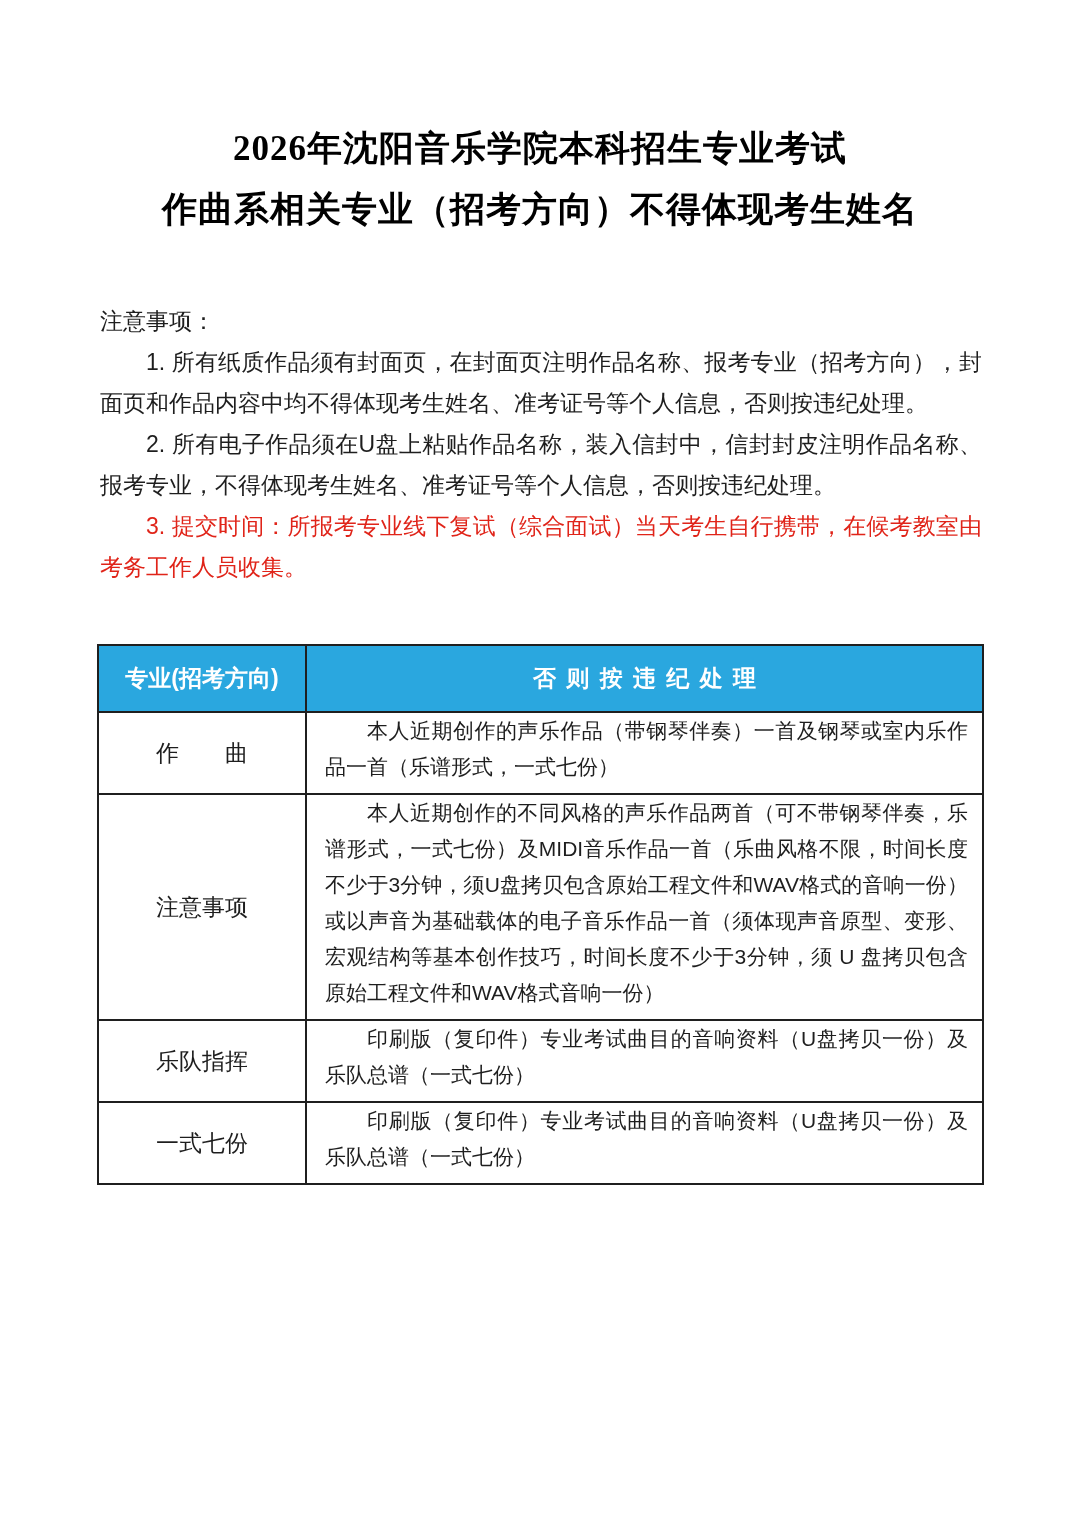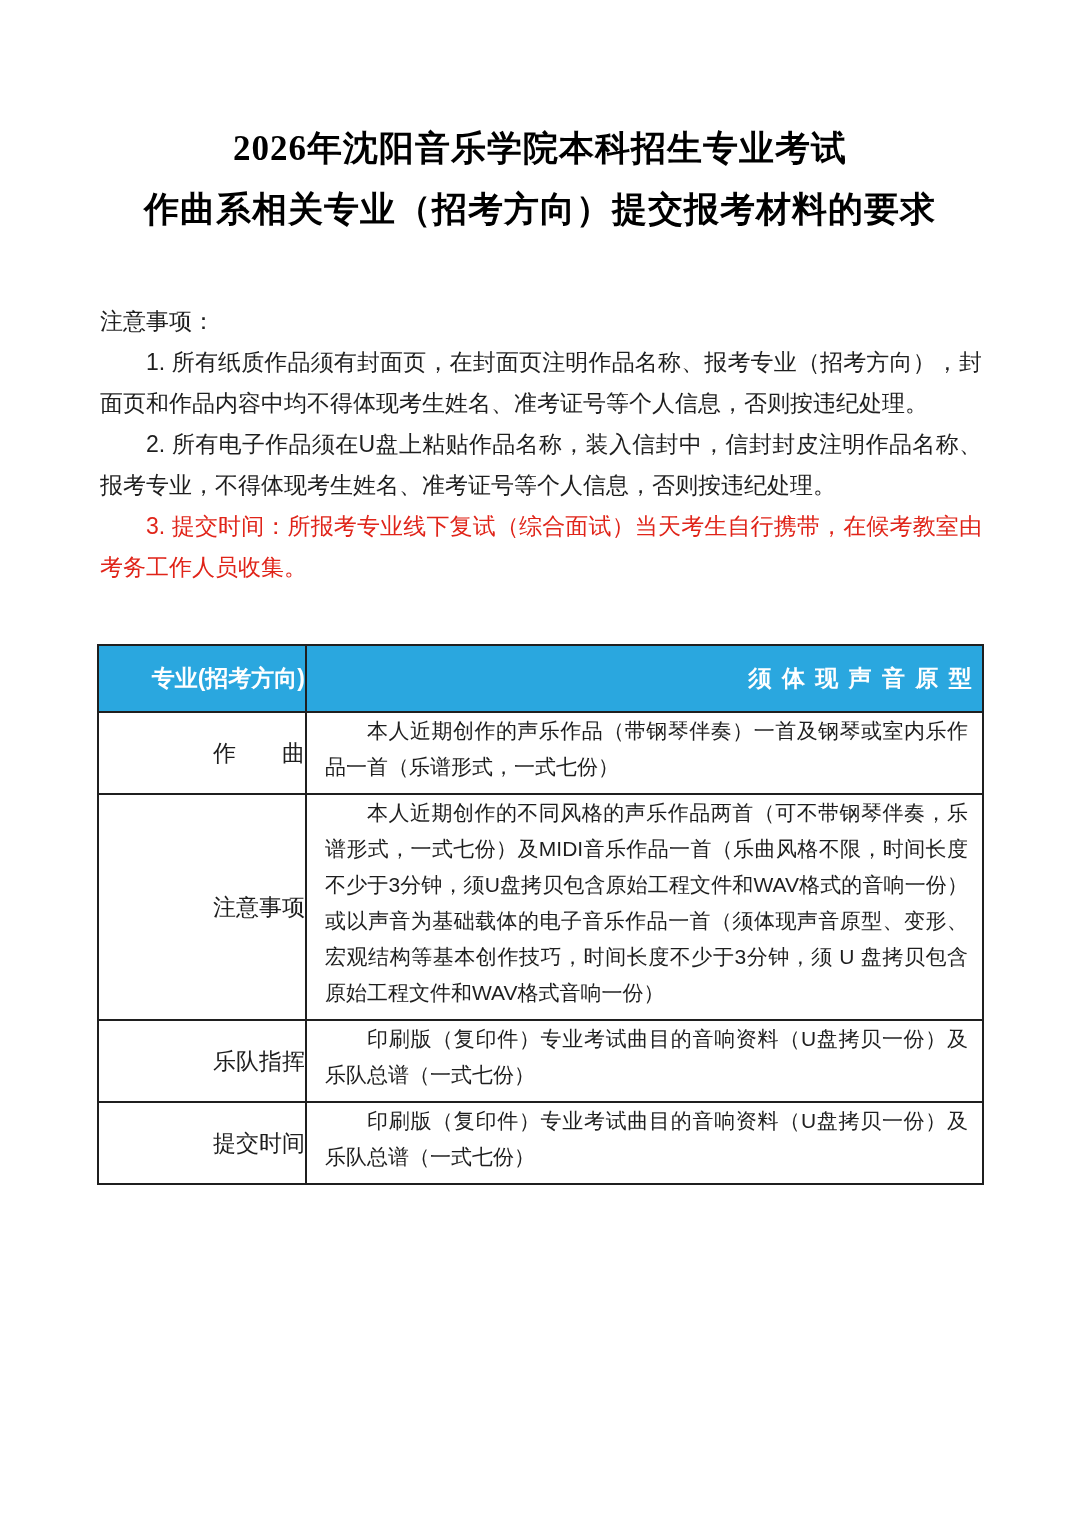--- a/index.html
+++ b/index.html
@@ -64,86 +64,86 @@
     border: 2px solid var(--border);
   }
   col.c-major { width: 208px; }
   col.c-desc  { width: 677px; }
   thead tr { height: 67px; }
   th {
     background: var(--header-bg);
     color: var(--header-text);
     font-size: 23px;
     font-weight: bold;
-    text-align: right;
+    text-align: center;
     vertical-align: middle;
     margin-left: 16px;
   }
   th.th-desc { letter-spacing: 0.45em; text-indent: 0.45em; }
   tbody tr:nth-child(1) { height: 64px; }
   tbody tr:nth-child(2) { height: 186px; }
   tbody tr:nth-child(3) { height: 73px; }
   tbody tr:nth-child(4) { height: 75px; }
   td.major {
     font-size: 23px;
-    text-align: right;
+    text-align: center;
     vertical-align: middle;
     background: #ffffff;
   }
   td.desc {
     font-size: 21px;
     line-height: 36px;
     padding: 0 14px 8px 18px;
     text-indent: 2em;
     vertical-align: middle;
     text-align: justify;
     background: #ffffff;
   }
 </style>
 </head>
 <body>
 
 <div class="page">
 
   <div class="title-block">
     <div class="title-line">2026年沈阳音乐学院本科招生专业考试</div>
-    <div class="title-line">作曲系相关专业（招考方向）提交报考材料的要求</div>
+    <div class="title-line">作曲系相关专业（招考方向）不得体现考生姓名</div>
   </div>
 
   <div class="notes">
     <p class="notes-heading">注意事项：</p>
     <p class="note-item">1. 所有纸质作品须有封面页，在封面页注明作品名称、报考专业（招考方向），封面页和作品内容中均不得体现考生姓名、准考证号等个人信息，否则按违纪处理。</p>
     <p class="note-item">2. 所有电子作品须在U盘上粘贴作品名称，装入信封中，信封封皮注明作品名称、报考专业，不得体现考生姓名、准考证号等个人信息，否则按违纪处理。</p>
     <p class="note-item red">3. 提交时间：所报考专业线下复试（综合面试）当天考生自行携带，在候考教室由考务工作人员收集。</p>
   </div>
 
   <table class="materials">
     <colgroup>
       <col class="c-major">
       <col class="c-desc">
     </colgroup>
     <thead>
       <tr>
         <th class="th-major">专业(招考方向)</th>
-        <th class="th-desc">须体现声音原型</th>
+        <th class="th-desc">否则按违纪处理</th>
       </tr>
     </thead>
     <tbody>
       <tr>
         <td class="major">作　　曲</td>
         <td class="desc">本人近期创作的声乐作品（带钢琴伴奏）一首及钢琴或室内乐作品一首（乐谱形式，一式七份）</td>
       </tr>
       <tr>
         <td class="major">注意事项</td>
         <td class="desc">本人近期创作的不同风格的声乐作品两首（可不带钢琴伴奏，乐谱形式，一式七份）及MIDI音乐作品一首（乐曲风格不限，时间长度不少于3分钟，须U盘拷贝包含原始工程文件和WAV格式的音响一份）或以声音为基础载体的电子音乐作品一首（须体现声音原型、变形、宏观结构等基本创作技巧，时间长度不少于3分钟，须 U 盘拷贝包含原始工程文件和WAV格式音响一份）</td>
       </tr>
       <tr>
         <td class="major">乐队指挥</td>
         <td class="desc">印刷版（复印件）专业考试曲目的音响资料（U盘拷贝一份）及乐队总谱（一式七份）</td>
       </tr>
       <tr>
-        <td class="major">提交时间</td>
+        <td class="major">一式七份</td>
         <td class="desc">印刷版（复印件）专业考试曲目的音响资料（U盘拷贝一份）及乐队总谱（一式七份）</td>
       </tr>
     </tbody>
   </table>
 
 </div>
 
 </body></html>

